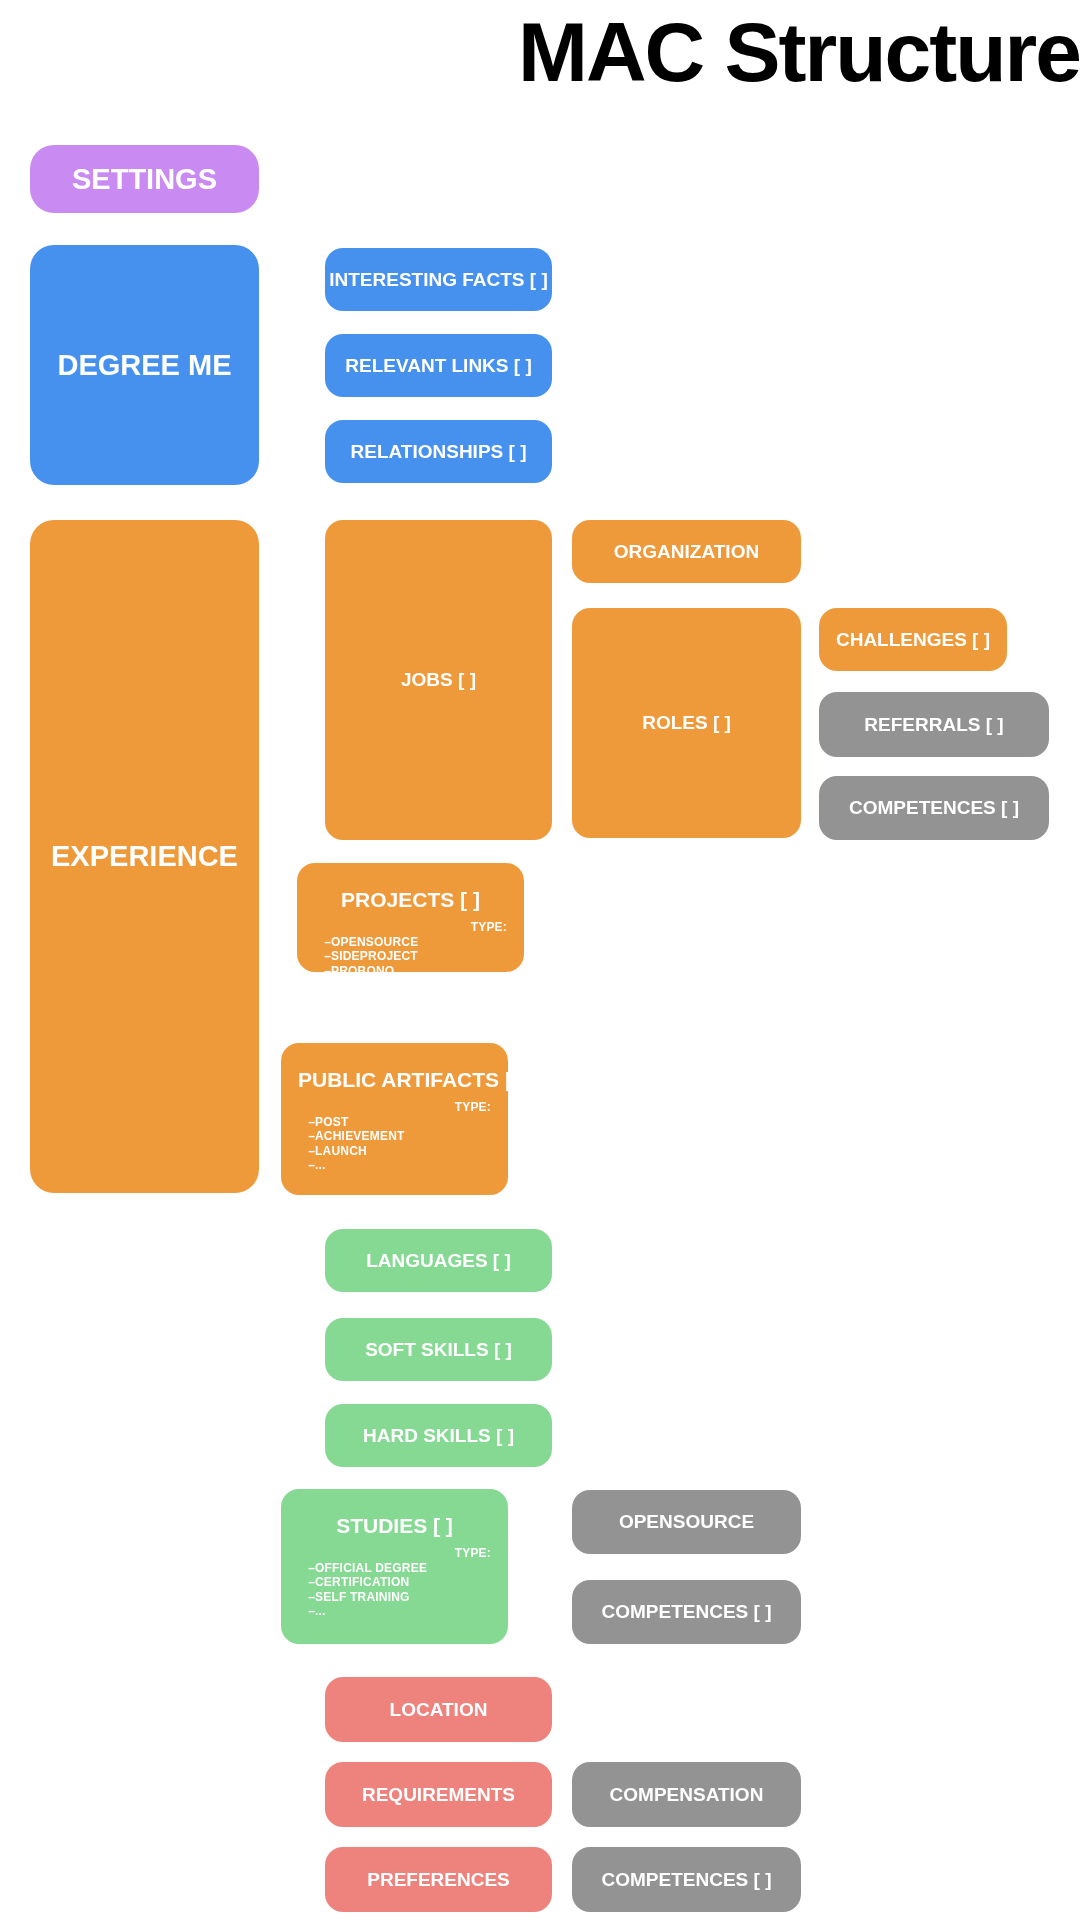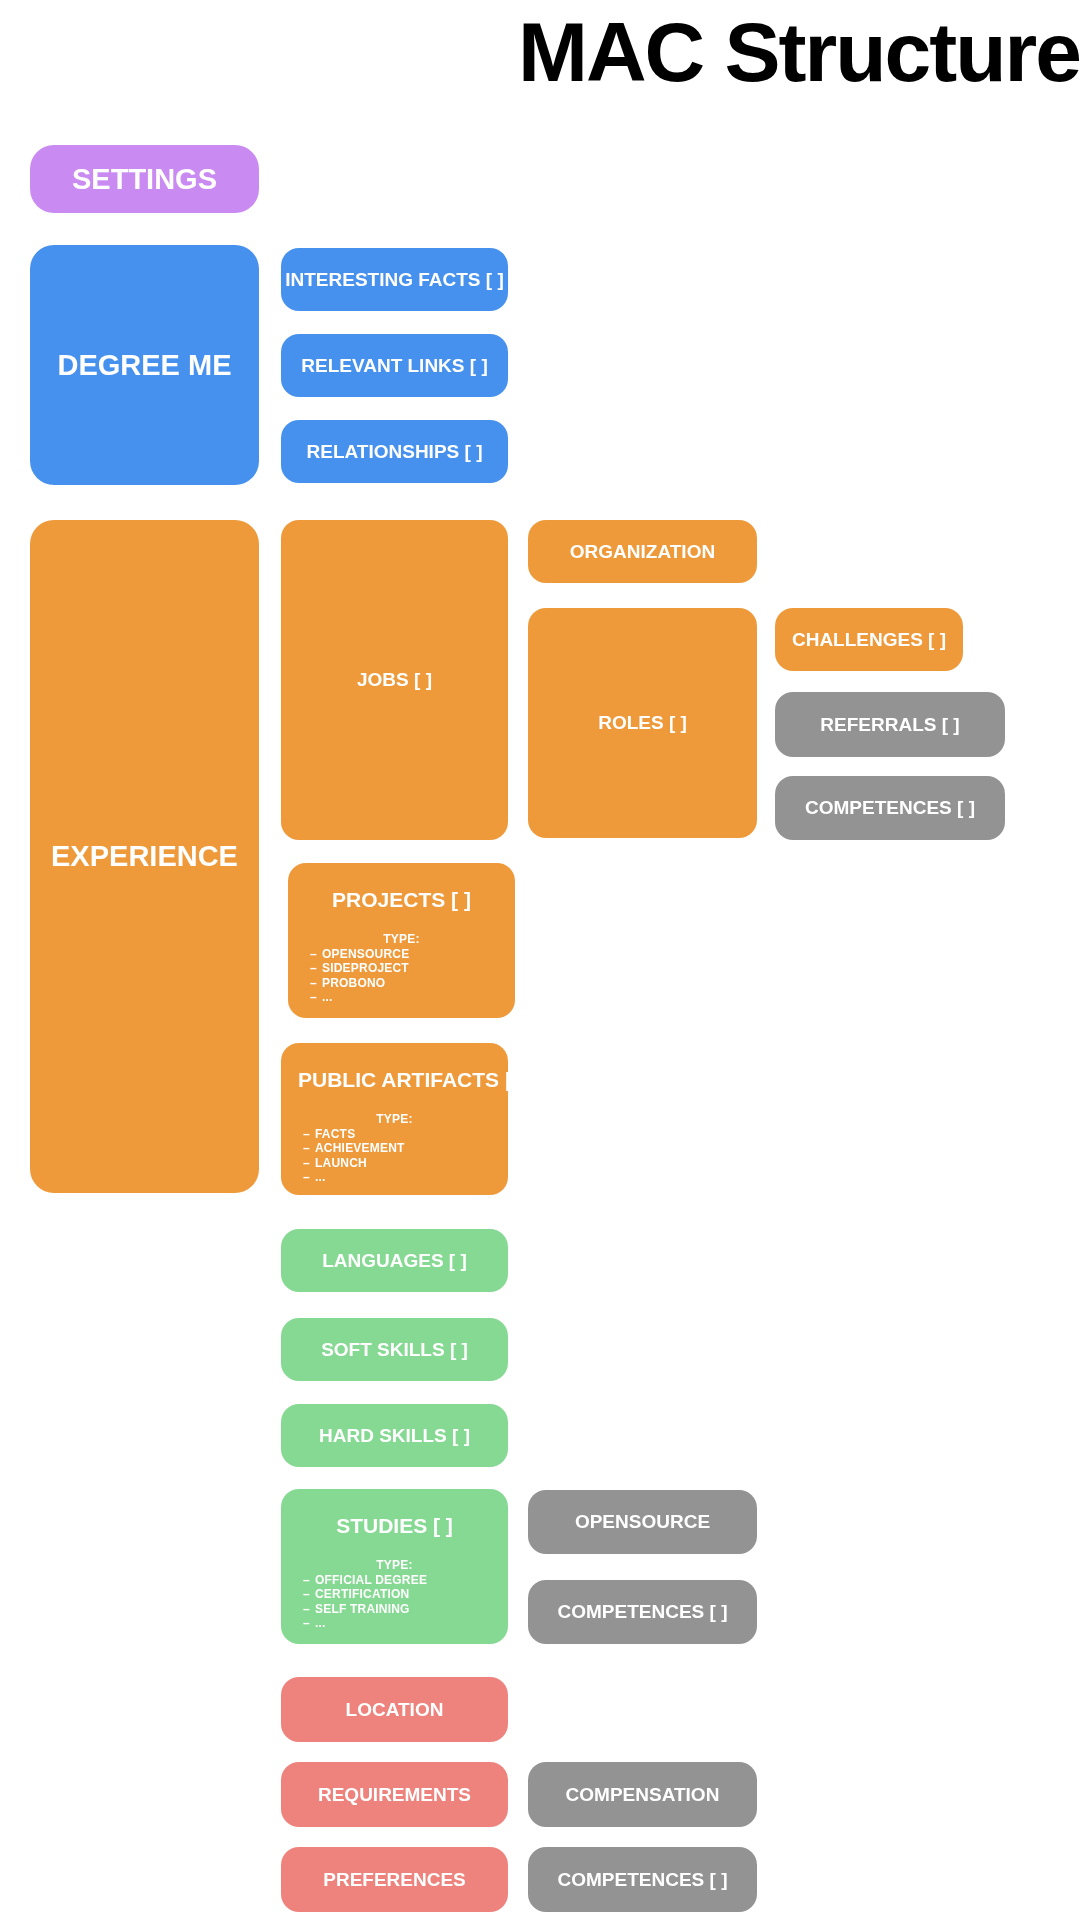--- a/index.html
+++ b/index.html
@@ -4,30 +4,30 @@
 <style>
   html,body{margin:0;padding:0;background:#fff;}
   .canvas{position:relative;width:1080px;height:1920px;background:#fff;overflow:hidden;
           font-family:"Liberation Sans",sans-serif;}
   .ttl{position:absolute;top:2px;left:0;width:100%;margin:0;text-align:right;
        font-size:84px;font-weight:800;letter-spacing:-2px;color:#000;line-height:1.2;}
   .b{position:absolute;color:#fff;font-weight:700;box-sizing:border-box;
      display:flex;align-items:center;justify-content:center;text-align:center;
      border-radius:18px;}
   .big{border-radius:24px;font-size:29px;line-height:1.25;padding:0 18px;}
-  .sm{font-size:19px;white-space:nowrap;}
+  .sm{font-size:19px;white-space:nowrap;margin-left:44px;}
   .purple{background:var(--purple);}
   .blue{background:var(--blue);}
   .orange{background:var(--orange);}
   .green{background:var(--green);}
   .gray{background:var(--gray);}
   .salmon{background:var(--salmon);}
   .lst{display:block;padding:25px 17px 0;}
   .lst .lt{font-size:21px;font-weight:700;text-align:center;white-space:nowrap;}
-  .lst .ul{margin-top:20px;text-align:center;font-size:12px;line-height:14.5px;
+  .lst .ul{margin-top:8px;text-align:right;font-size:12px;line-height:14.5px;
            font-weight:700;letter-spacing:.2px;}
   .li{display:flex;}
   .li .dash{width:17px;flex:none;}
 </style>
 </head>
 <body>
 
 <div class="canvas">
 
   <h1 class="ttl">MAC Structure</h1>
@@ -40,21 +40,21 @@
   <div class="b sm blue" style="left:281px;top:420px;width:227px;height:63px">RELATIONSHIPS [ ]</div>
 
   <div class="b big orange" style="left:30px;top:520px;width:229px;height:673px">EXPERIENCE</div>
   <div class="b sm orange" style="left:281px;top:520px;width:227px;height:320px">JOBS [ ]</div>
   <div class="b sm orange" style="left:528px;top:520px;width:229px;height:63px">ORGANIZATION</div>
   <div class="b sm orange" style="left:528px;top:608px;width:229px;height:230px">ROLES [ ]</div>
   <div class="b sm orange" style="left:775px;top:608px;width:188px;height:63px">CHALLENGES [ ]</div>
   <div class="b sm gray" style="left:775px;top:692px;width:230px;height:65px">REFERRALS [ ]</div>
   <div class="b sm gray" style="left:775px;top:776px;width:230px;height:64px">COMPETENCES [ ]</div>
 
-  <div class="b orange lst" style="left:288px;top:863px;width:227px;height:155px">
+  <div class="b orange lst" style="left:297px;top:863px;width:227px;height:109px">
     <div class="lt">PROJECTS [ ]</div>
     <div class="ul">
       <div>TYPE:</div>
       <div class="li">
           <span class="dash">–</span>
           <span>OPENSOURCE</span>
         </div>
       <div class="li">
           <span class="dash">–</span>
           <span>SIDEPROJECT</span>
@@ -69,21 +69,21 @@
         </div>
     </div>
   </div>
 
   <div class="b orange lst" style="left:281px;top:1043px;width:227px;height:152px">
     <div class="lt">PUBLIC ARTIFACTS [ ]</div>
     <div class="ul">
       <div>TYPE:</div>
       <div class="li">
           <span class="dash">–</span>
-          <span>FACTS</span>
+          <span>POST</span>
         </div>
       <div class="li">
           <span class="dash">–</span>
           <span>ACHIEVEMENT</span>
         </div>
       <div class="li">
           <span class="dash">–</span>
           <span>LAUNCH</span>
         </div>
       <div class="li">

